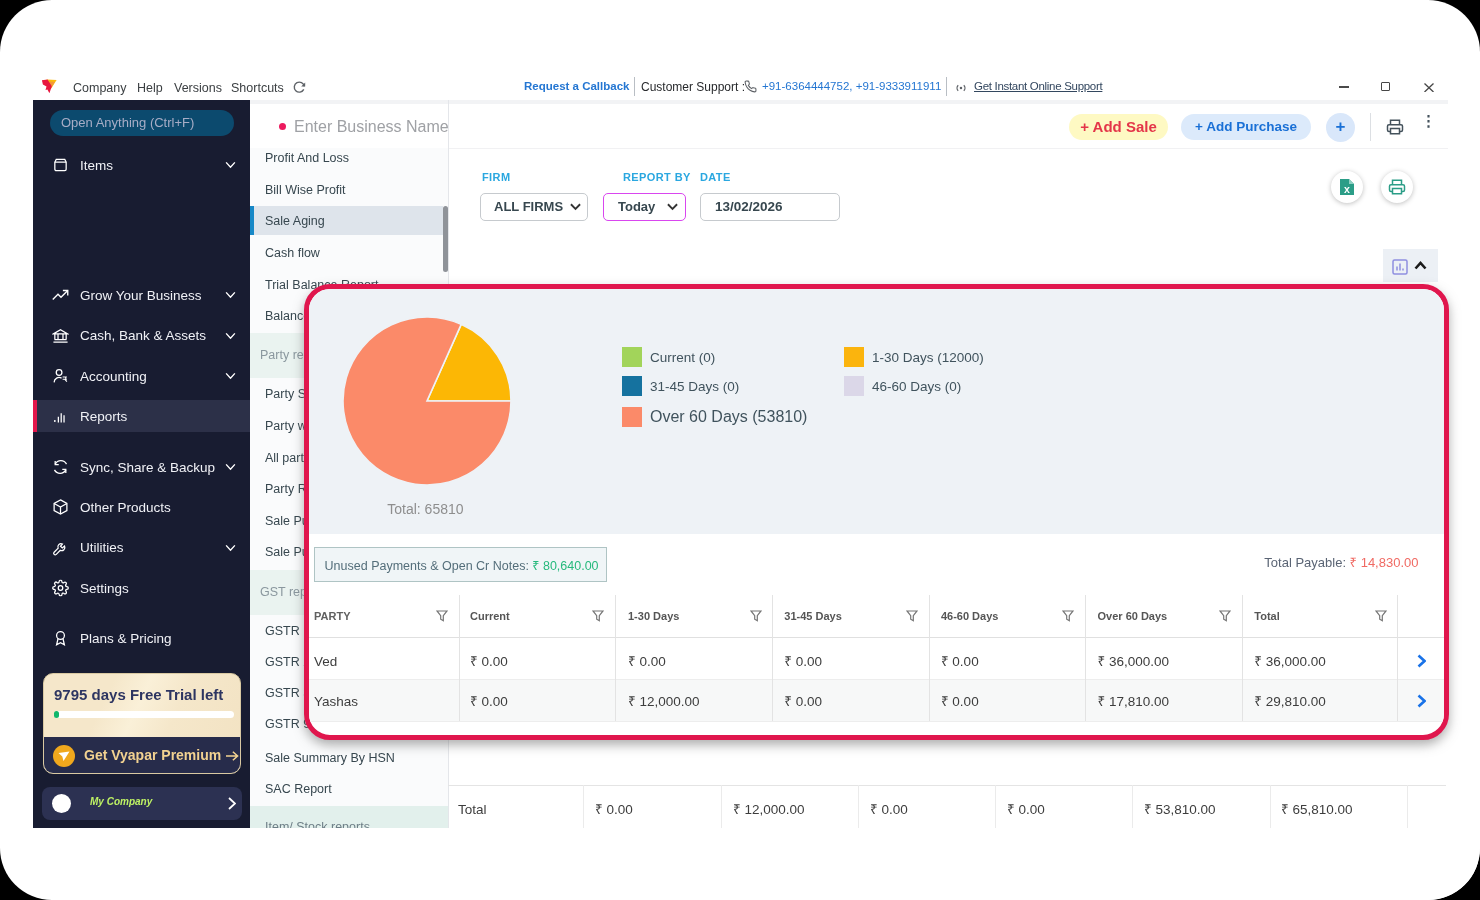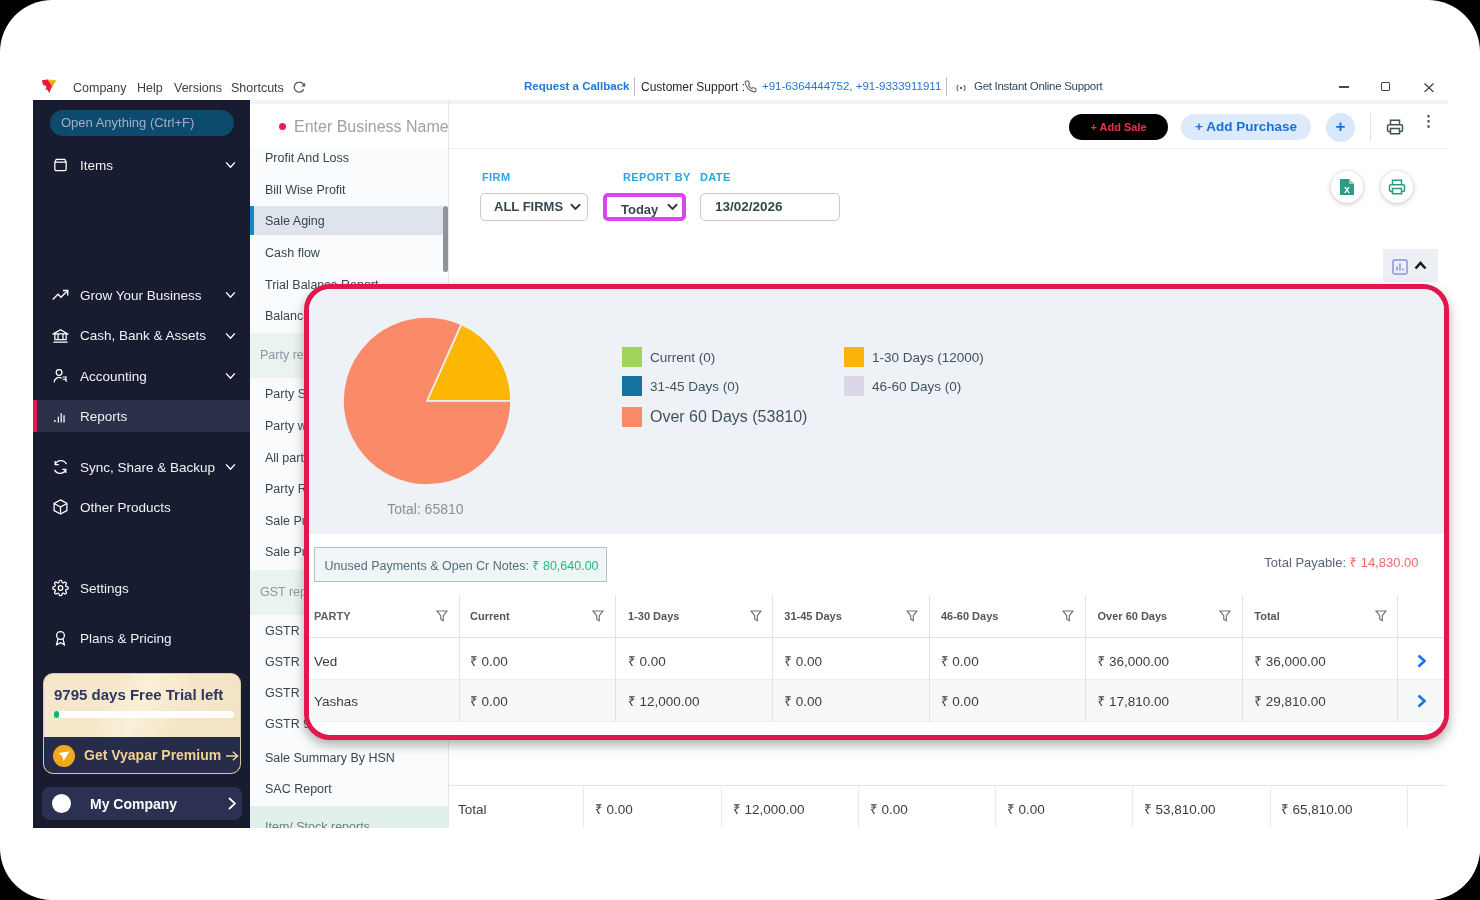--- a/index.html
+++ b/index.html
@@ -42,31 +42,31 @@
 <svg class="abs" style="left:744px;top:80px" width="13" height="13" viewBox="0 0 24 24" fill="none" stroke="#5f6368" stroke-width="2">
   <path d="M22 16.9v3a2 2 0 0 1-2.2 2 19.8 19.8 0 0 1-8.6-3.1 19.5 19.5 0 0 1-6-6A19.8 19.8 0 0 1 2.1 4.2 2 2 0 0 1 4.1 2h3a2 2 0 0 1 2 1.7c.1 1 .4 2 .7 2.8a2 2 0 0 1-.5 2.1L8.1 9.9a16 16 0 0 0 6 6l1.3-1.3a2 2 0 0 1 2.1-.4c.9.3 1.9.5 2.8.7a2 2 0 0 1 1.7 2z"></path>
 </svg>
 <div class="abs" style="left:762px;top:80px;font-size:11.5px;color:#2476d2;">+91-6364444752, +91-9333911911</div>
 <div class="abs" style="left:946px;top:77px;width:1px;height:19px;background:#b9bec4;"></div>
 <svg class="abs" style="left:953px;top:82px" width="16" height="12" viewBox="0 0 20 14" fill="none" stroke="#5f6368" stroke-width="1.6">
   <circle cx="10" cy="7" r="1.6" fill="#5f6368" stroke="none"></circle>
   <path d="M6.5 10.5 a5 5 0 0 1 0-7"></path>
       <path d="M13.5 3.5 a5 5 0 0 1 0 7"></path>
 </svg>
-<div class="abs" style="left:974px;top:80px;font-size:11.5px;color:#33475f;letter-spacing:-0.3px;">Get Instant Online Support</div>
+<div class="abs" style="left:974px;top:80px;font-size:11.5px;color:#33475f;text-decoration:underline;letter-spacing:-0.3px;">Get Instant Online Support</div>
 <div class="abs" style="left:1339px;top:85.7px;width:9.5px;height:1.9px;background:#4a4a4a;"></div>
 <div class="abs" style="left:1381px;top:82.3px;width:9.3px;height:8.7px;border:1.4px solid #474747;box-sizing:border-box;border-radius:1px;"></div>
 <svg class="abs" style="left:1424px;top:82.5px" width="10" height="9.5" viewBox="0 0 10 9.5" stroke="#474747" stroke-width="1.3">
       <path d="M0.5 0.5 L9.5 9 M9.5 0.5 L0.5 9"></path>
     </svg>
 
 <div class="abs" style="left:250px;top:100px;width:1198px;height:3.5px;background:#f2f3f5;"></div>
 <div class="abs" style="left:279px;top:123px;width:7px;height:7px;border-radius:50%;background:#ec1a5e;"></div>
 <div class="abs" style="left:294px;top:118px;font-size:16px;color:#9fa1a5;">Enter Business Name</div>
-<div class="abs" style="left:1069px;top:114px;width:99px;height:26px;border-radius:13px;background:#000000;color:#e43549;font-size:11px;font-weight:bold;text-align:center;line-height:26px;">+ Add Sale</div>
+<div class="abs" style="left:1069px;top:114px;width:99px;height:26px;border-radius:13px;background:#fef9c3;color:#e43549;font-size:15px;font-weight:bold;text-align:center;line-height:26px;">+ Add Sale</div>
 <div class="abs" style="left:1181px;top:114px;width:130px;height:26px;border-radius:13px;background:#dceafb;color:#1a70d6;font-size:13.5px;font-weight:bold;text-align:center;line-height:26px;">+ Add Purchase</div>
 <div class="abs" style="left:1326px;top:113px;width:29px;height:29px;border-radius:50%;background:#d9e7fa;color:#1a70d6;font-size:17px;font-weight:bold;text-align:center;line-height:28px;">+</div>
 <div class="abs" style="left:1370px;top:113px;width:1px;height:28px;background:#dcdfe3;"></div>
 <svg class="abs" style="left:1386px;top:118px" width="18" height="18" viewBox="0 0 24 24" fill="none" stroke="#44525c" stroke-width="2">
   <path d="M6 9V3h12v6"></path>
       <path d="M6 18H4a2 2 0 0 1-2-2v-5a2 2 0 0 1 2-2h16a2 2 0 0 1 2 2v5a2 2 0 0 1-2 2h-2"></path>
       <rect x="6" y="14" width="12" height="7"></rect>
 </svg>
 <div class="abs" style="left:1421px;top:117px;font-size:15px;font-weight:bold;color:#44525c;letter-spacing:0;line-height:7px;">⋮</div>
 <div class="hline" style="left:250px;top:148px;width:1198px;background:#f1f1f3;"></div>
@@ -133,20 +133,29 @@
           <path d="M9 21 V13 M13 21 V8 M17 21 V11"></path>
         </svg>
     <span class="lbl">Reports</span>
   </div>
   <div class="srow" style="top:387px;">
     <svg class="ic" width="17" height="17" viewBox="0 0 24 24" fill="none" stroke="#fff" stroke-width="1.8">
           <path d="M12 2 L21 7 V17 L12 22 L3 17 V7 Z"></path>
           <path d="M3 7 L12 12 L21 7 M12 12 V22"></path>
         </svg>
     <span class="lbl">Other Products</span>
+  </div>
+  <div class="srow" style="top:427.5px;">
+    <svg class="ic" width="17" height="17" viewBox="0 0 24 24" fill="none" stroke="#fff" stroke-width="1.8">
+          <path d="M14.7 6.3 a4.5 4.5 0 0 0 -6 6 L3 18 a2.1 2.1 0 0 0 3 3 l5.7 -5.7 a4.5 4.5 0 0 0 6 -6 L14.5 12 12 9.5 Z"></path>
+        </svg>
+    <span class="lbl">Utilities</span>
+    <svg class="chev" width="11" height="7" viewBox="0 0 12 8" fill="none" stroke="#fff" stroke-width="1.6">
+          <path d="M1 1 L6 6.5 L11 1"></path>
+        </svg>
   </div>
   <div class="srow" style="top:468px;">
     <svg class="ic" width="17" height="17" viewBox="0 0 24 24" fill="none" stroke="#fff" stroke-width="1.8">
           <circle cx="12" cy="12" r="3.2"></circle>
           <path d="M19.4 15a1.65 1.65 0 0 0 .33 1.82l.06.06a2 2 0 1 1-2.83 2.83l-.06-.06a1.65 1.65 0 0 0-1.82-.33 1.65 1.65 0 0 0-1 1.51V21a2 2 0 1 1-4 0v-.09A1.65 1.65 0 0 0 9 19.4a1.65 1.65 0 0 0-1.82.33l-.06.06a2 2 0 1 1-2.83-2.83l.06-.06a1.65 1.65 0 0 0 .33-1.82 1.65 1.65 0 0 0-1.51-1H3a2 2 0 1 1 0-4h.09A1.65 1.65 0 0 0 4.6 9a1.65 1.65 0 0 0-.33-1.82l-.06-.06a2 2 0 1 1 2.83-2.83l.06.06a1.65 1.65 0 0 0 1.82.33H9a1.65 1.65 0 0 0 1-1.51V3a2 2 0 1 1 4 0v.09a1.65 1.65 0 0 0 1 1.51 1.65 1.65 0 0 0 1.82-.33l.06-.06a2 2 0 1 1 2.83 2.83l-.06.06a1.65 1.65 0 0 0-.33 1.82V9a1.65 1.65 0 0 0 1.51 1H21a2 2 0 1 1 0 4h-.09a1.65 1.65 0 0 0-1.51 1z"></path>
         </svg>
     <span class="lbl">Settings</span>
   </div>
   <div class="srow" style="top:518px;">
     <svg class="ic" width="17" height="17" viewBox="0 0 24 24" fill="none" stroke="#fff" stroke-width="1.8">
@@ -167,21 +176,21 @@
           </svg>
       <div class="abs" style="left:40px;top:10px;font-size:14px;font-weight:bold;color:#f2d291;">Get Vyapar Premium</div>
       <svg class="abs" style="left:181px;top:13px" width="14" height="12" viewBox="0 0 16 14" fill="none" stroke="#f2d291" stroke-width="1.8">
             <path d="M1 7 H14 M9 2 L14.5 7 L9 12"></path>
           </svg>
     </div>
   </div>
 
   <div class="abs" style="left:9px;top:687px;width:200px;height:33px;border-radius:8px;background:#2c3152;">
     <div class="abs" style="left:10px;top:7px;width:19px;height:19px;border-radius:50%;background:#fff;"></div>
-    <div class="abs" style="left:48px;top:9px;font-size:14px;font-weight:bold;color:#ffffff;">My Company</div>
+    <div class="abs" style="left:48px;top:9px;font-size:10px;font-weight:bold;color:#bef264;font-style:italic;">My Company</div>
     <svg class="abs" style="left:186px;top:10px" width="8" height="13" viewBox="0 0 8 13" fill="none" stroke="#fff" stroke-width="1.8">
           <path d="M1 1 L7 6.5 L1 12"></path>
         </svg>
   </div>
 </div>
 
 <div class="abs" id="rpanel" style="left:250px;top:148px;width:199px;height:680px;background:#fafbfc;overflow:hidden;">
   <div class="abs" style="left:0;top:57.5px;width:193px;height:29.5px;background:#dee4eb;"></div>
   <div class="abs" style="left:0;top:57.5px;width:4px;height:29.5px;background:#1788c7;"></div>
   <div class="abs" style="left:0;top:185px;width:199px;height:45px;background:#eaf3f0;"></div>
@@ -212,21 +221,21 @@
 <div class="vline" style="left:448px;top:100px;height:728px;background:#e4e6ea;"></div>
 <div class="abs" style="left:443px;top:206px;width:5px;height:66px;border-radius:3px;background:#8f9399;"></div>
 
 <div class="abs" style="left:482px;top:171px;font-size:11px;font-weight:bold;color:#2aa7e0;letter-spacing:.4px;">FIRM</div>
 <div class="abs" style="left:603px;top:171px;font-size:11px;font-weight:bold;color:#2aa7e0;letter-spacing:.4px;margin-left:20px;">REPORT BY</div>
 <div class="abs" style="left:700px;top:171px;font-size:11px;font-weight:bold;color:#2aa7e0;letter-spacing:.4px;">DATE</div>
 <div class="abs" style="left:480px;top:193px;width:108px;height:28px;border:1px solid #c6cace;border-radius:5px;box-sizing:border-box;font-size:13px;font-weight:bold;color:#37474f;line-height:26px;padding-left:13px;">ALL FIRMS</div>
 <svg class="abs" style="left:570px;top:203px" width="11" height="8" viewBox="0 0 12 8" fill="none" stroke="#333" stroke-width="2">
       <path d="M1 1 L6 6 L11 1"></path>
     </svg>
-<div class="abs" style="left:603px;top:193px;width:83px;height:28px;border:4px solid #d946ef;border-radius:5px;box-sizing:border-box;font-size:13px;font-weight:bold;color:#37474f;line-height:26px;padding-left:14px;">Today</div>
+<div class="abs" style="left:603px;top:193px;width:83px;height:28px;border:1px solid #d946ef;border-radius:5px;box-sizing:border-box;font-size:13px;font-weight:bold;color:#37474f;line-height:26px;padding-left:14px;">Today</div>
 <svg class="abs" style="left:667px;top:203px" width="11" height="8" viewBox="0 0 12 8" fill="none" stroke="#333" stroke-width="2">
       <path d="M1 1 L6 6 L11 1"></path>
     </svg>
 <div class="abs" style="left:700px;top:193px;width:140px;height:28px;border:1px solid #c6cace;border-radius:5px;box-sizing:border-box;font-size:13.5px;font-weight:bold;color:#37474f;line-height:26px;padding-left:14px;">13/02/2026</div>
 <div class="abs" style="left:1331px;top:171px;width:32px;height:32px;border-radius:50%;background:#fff;box-shadow:0 1px 5px rgba(0,0,0,.25);"></div>
 <svg class="abs" style="left:1339px;top:178px" width="16" height="18" viewBox="0 0 16 18">
   <path d="M1 1 h9 l5 5 v11 h-14 z" fill="#2b9d87"></path>
   <path d="M10 1 l5 5 h-5 z" fill="#8fd0c3"></path>
   <text x="8" y="14.5" font-size="10.5" font-weight="bold" fill="#fff" text-anchor="middle" font-family="Liberation Sans">x</text>
 </svg>

